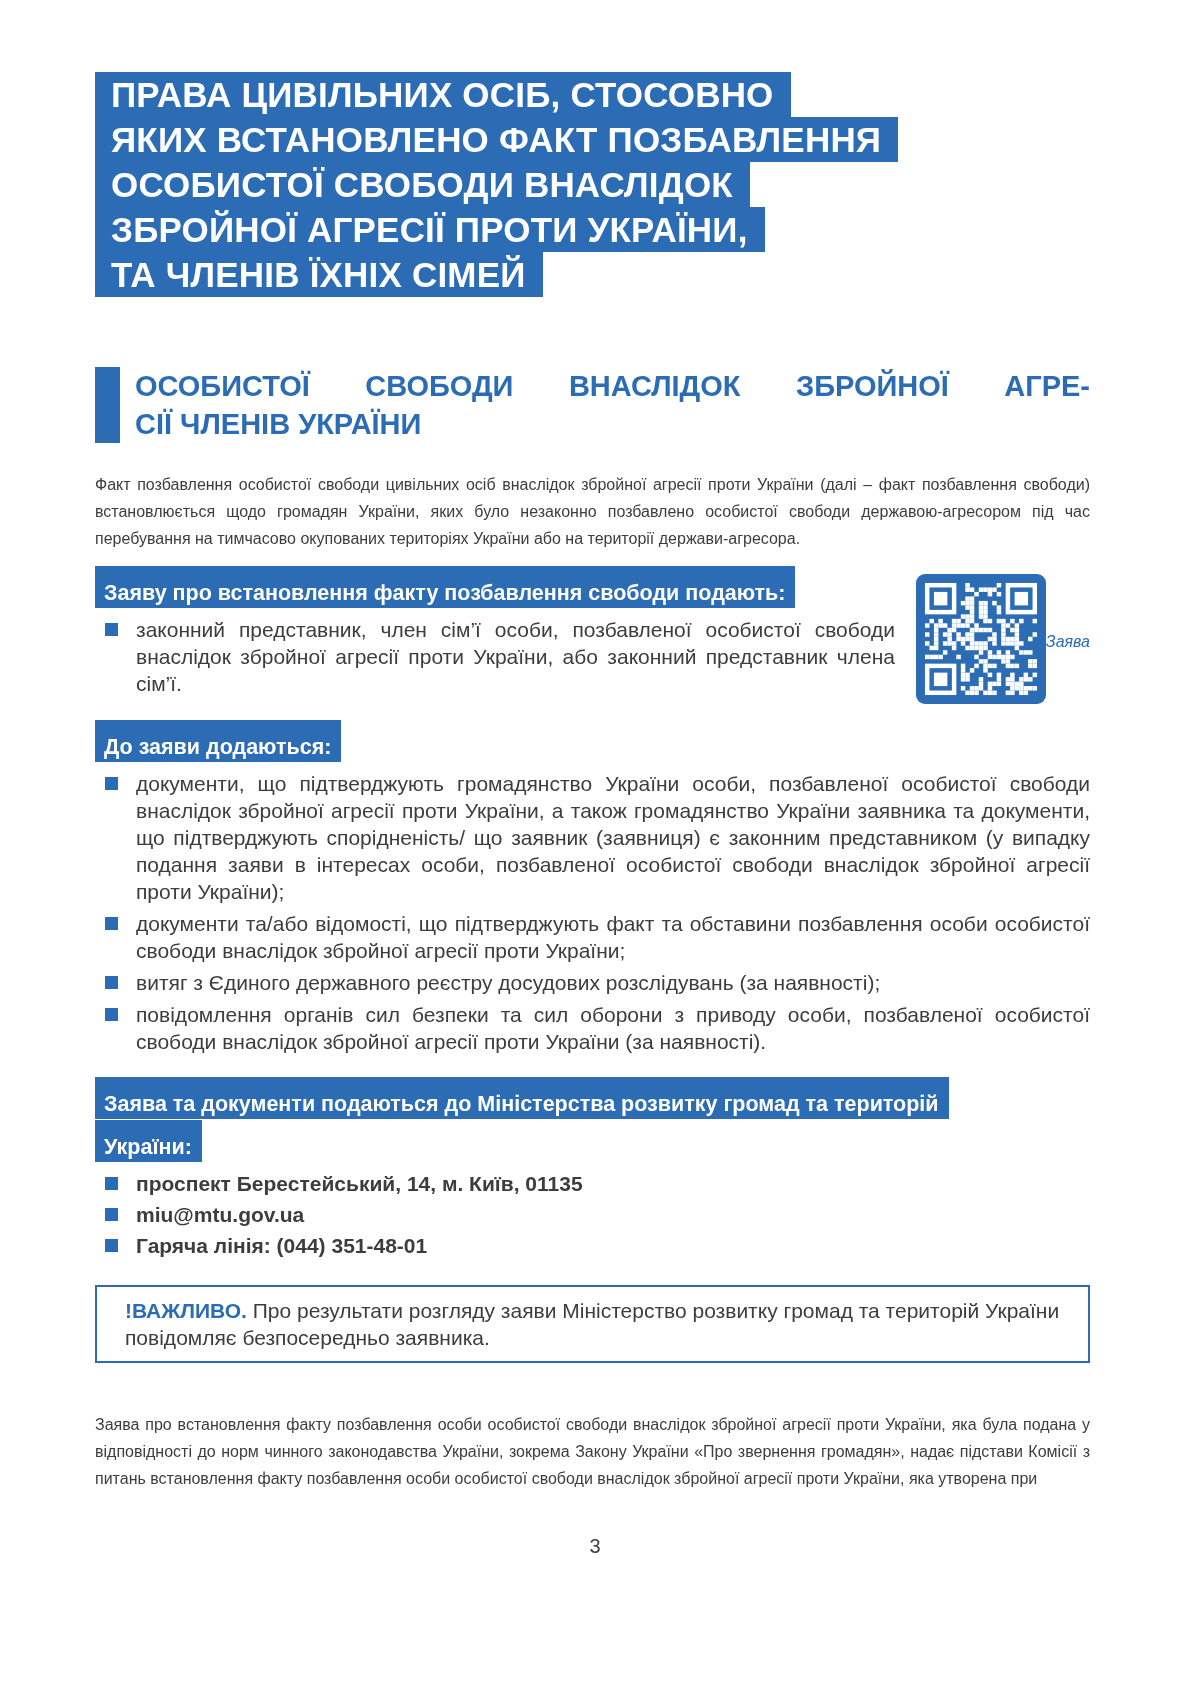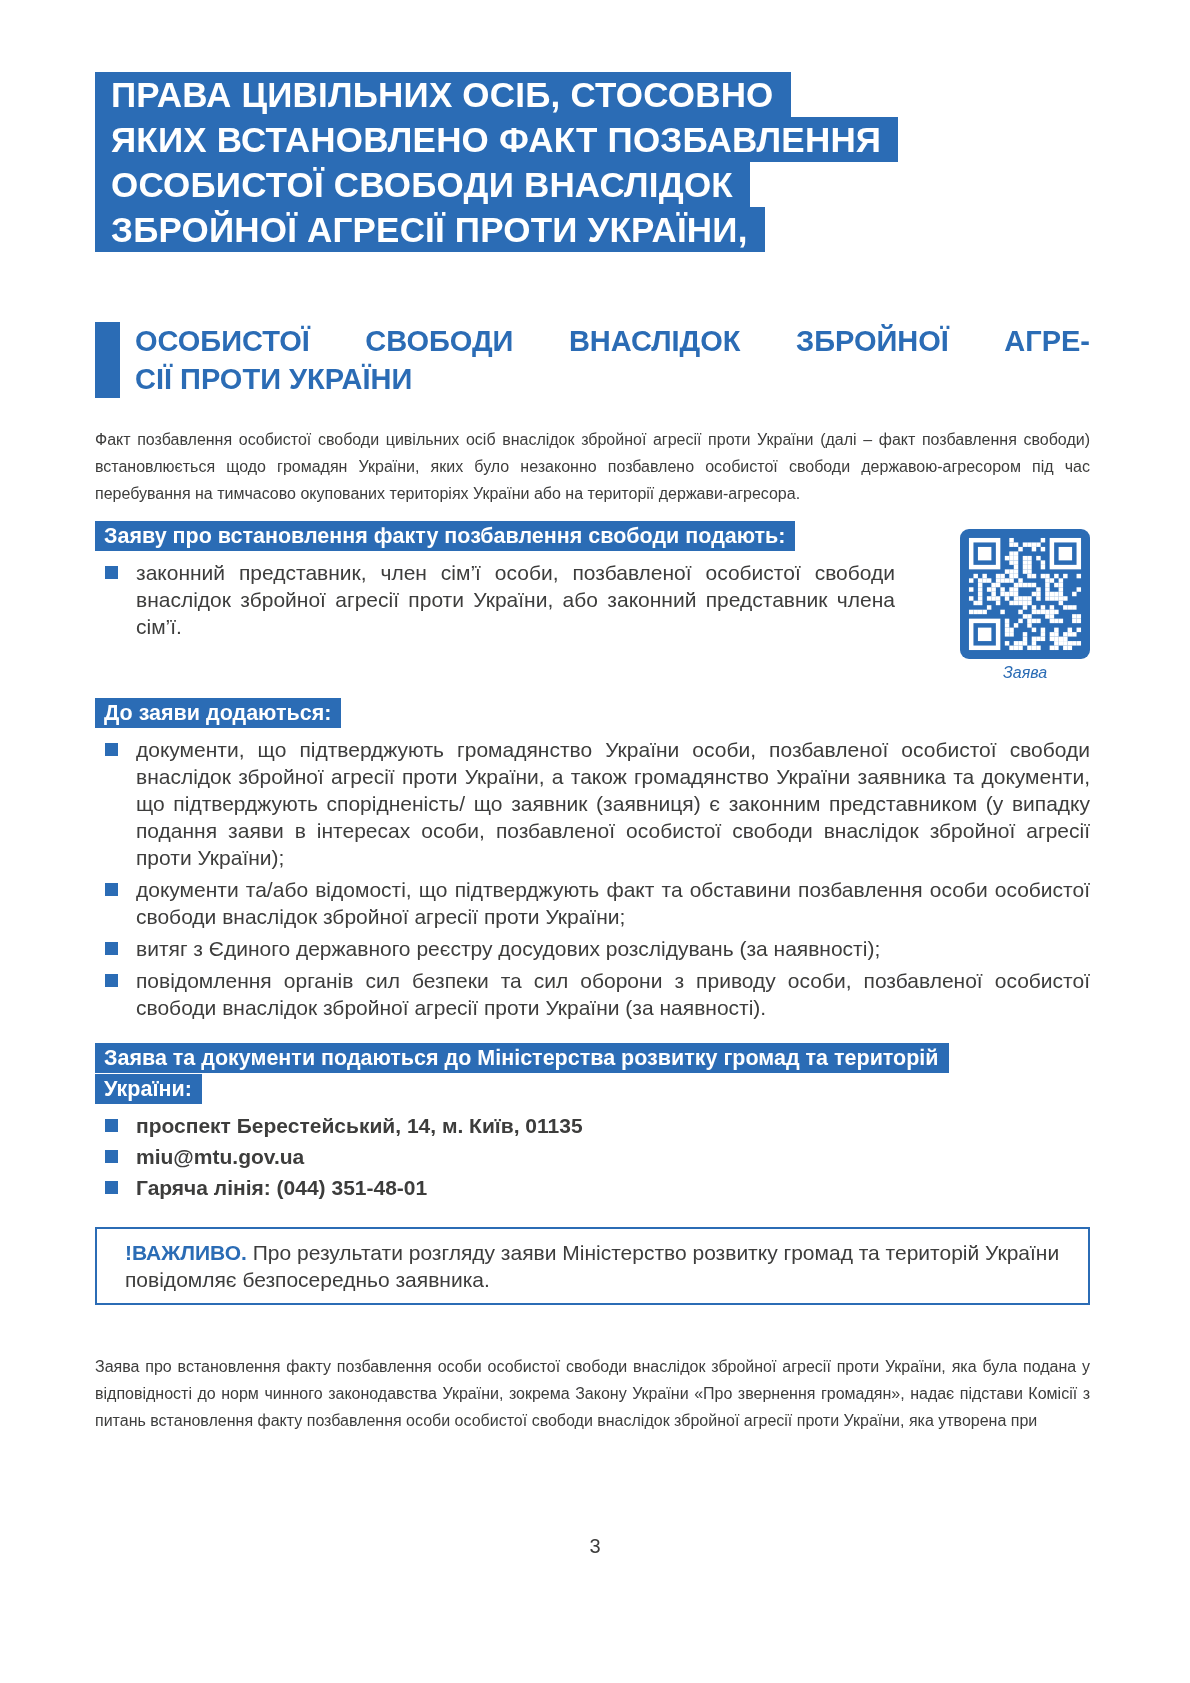--- a/index.html
+++ b/index.html
@@ -31,35 +31,35 @@
   .proc-bar{flex:none;width:25px;background:var(--accent);margin-right:15px;}
   .proc-text{flex:1;color:var(--accent);font-weight:bold;font-size:29px;line-height:38px;}
   .proc-line{white-space:normal;}
   .proc-line.justify{text-align:justify;text-align-last:justify;}
 
   
   .para{font-size:16px;line-height:27px;text-align:justify;margin-top:28px;}
 
   .subhead{
     display:inline-block;background:var(--accent);color:#fff;
-    font-weight:bold;font-size:21.5px;line-height:30px;padding:0 10px 0 9px;
+    font-weight:bold;font-size:21.5px;line-height:30px;padding:12px 10px 0 9px;
   }
   .subhead-stack{display:flex;flex-direction:column;align-items:flex-start;gap:1px;}
 
   .blist{margin-top:8px;}
   .bullet{display:flex;margin-bottom:5px;font-size:21px;line-height:27px;text-align:justify;}
   .bullet .sq{flex:none;width:13px;height:13px;background:var(--accent);margin:7px 18px 0 10px;}
   .bullet .btxt{flex:1;}
   .blist.plain .bullet{text-align:left;font-weight:bold;margin-bottom:4px;}
 
   
   .apply-row{display:flex;margin-top:14px;}
   .apply-left{width:800px;flex:none;}
   .apply-right{flex:1;display:flex;flex-direction:column;align-items:flex-end;padding-top:8px;}
-  .qr-wrap{display:flex;flex-direction:column;align-items:center;}
+  .qr-wrap{display:flex;flex-direction:row;align-items:center;}
   .qr-box{width:130px;height:130px;}
   .qr-caption{margin-top:5px;color:var(--accent);font-style:italic;font-size:16px;}
 
   .attach-section{margin-top:16px;}
   .submission-section{margin-top:22px;}
 
   
   .important-box{
     margin-top:26px;border:2px solid var(--accent);
     padding:10px 28px;font-size:21px;line-height:27px;
@@ -77,27 +77,28 @@
 <body>
 
 <div class="page">
   <div class="content">
 
     <div class="title-block">
       <div class="title-line">ПРАВА ЦИВІЛЬНИХ ОСІБ, СТОСОВНО</div>
       <div class="title-line">ЯКИХ ВСТАНОВЛЕНО ФАКТ ПОЗБАВЛЕННЯ</div>
       <div class="title-line">ОСОБИСТОЇ СВОБОДИ ВНАСЛІДОК</div>
       <div class="title-line">ЗБРОЙНОЇ АГРЕСІЇ ПРОТИ УКРАЇНИ,</div>
+      <div class="title-line">ТА ЧЛЕНІВ ЇХНІХ СІМЕЙ</div>
     </div>
 
     <div class="proc">
       <div class="proc-bar"></div>
       <div class="proc-text">
         <div class="proc-line justify">ОСОБИСТОЇ СВОБОДИ ВНАСЛІДОК ЗБРОЙНОЇ АГРЕ-</div>
-        <div class="proc-line">СІЇ ПРОТИ УКРАЇНИ</div>
+        <div class="proc-line">СІЇ ЧЛЕНІВ УКРАЇНИ</div>
       </div>
     </div>
 
     <p class="para">Факт позбавлення особистої свободи цивільних осіб внаслідок збройної агресії проти України (далі – факт позбавлення свободи) встановлюється щодо громадян України, яких було незаконно позбавлено особистої свободи державою-агресором під час перебування на тимчасово окупованих територіях України або на території держави-агресора.</p>
 
     <div class="apply-row">
       <div class="apply-left">
         <span class="subhead">Заяву про встановлення факту позбавлення свободи подають:</span>
         <div class="blist">
           <div class="bullet">

